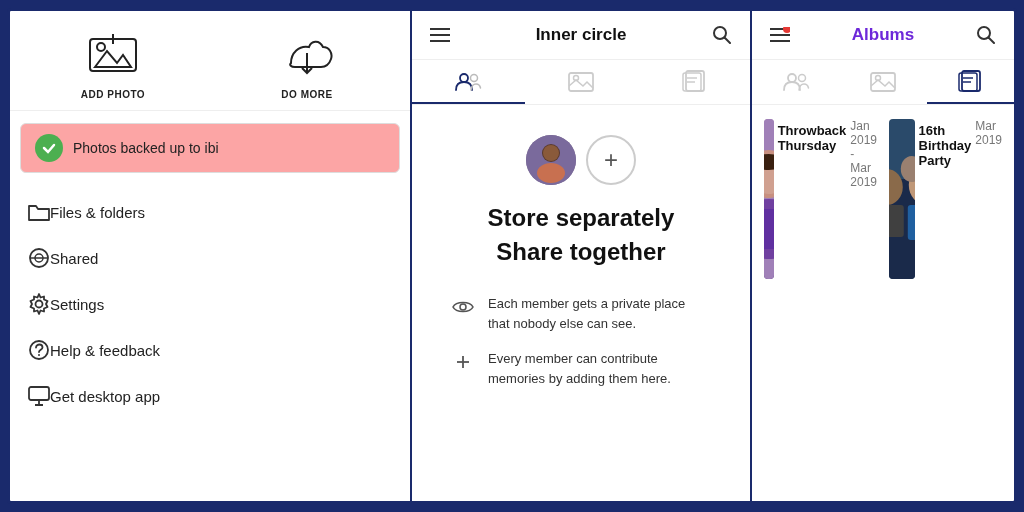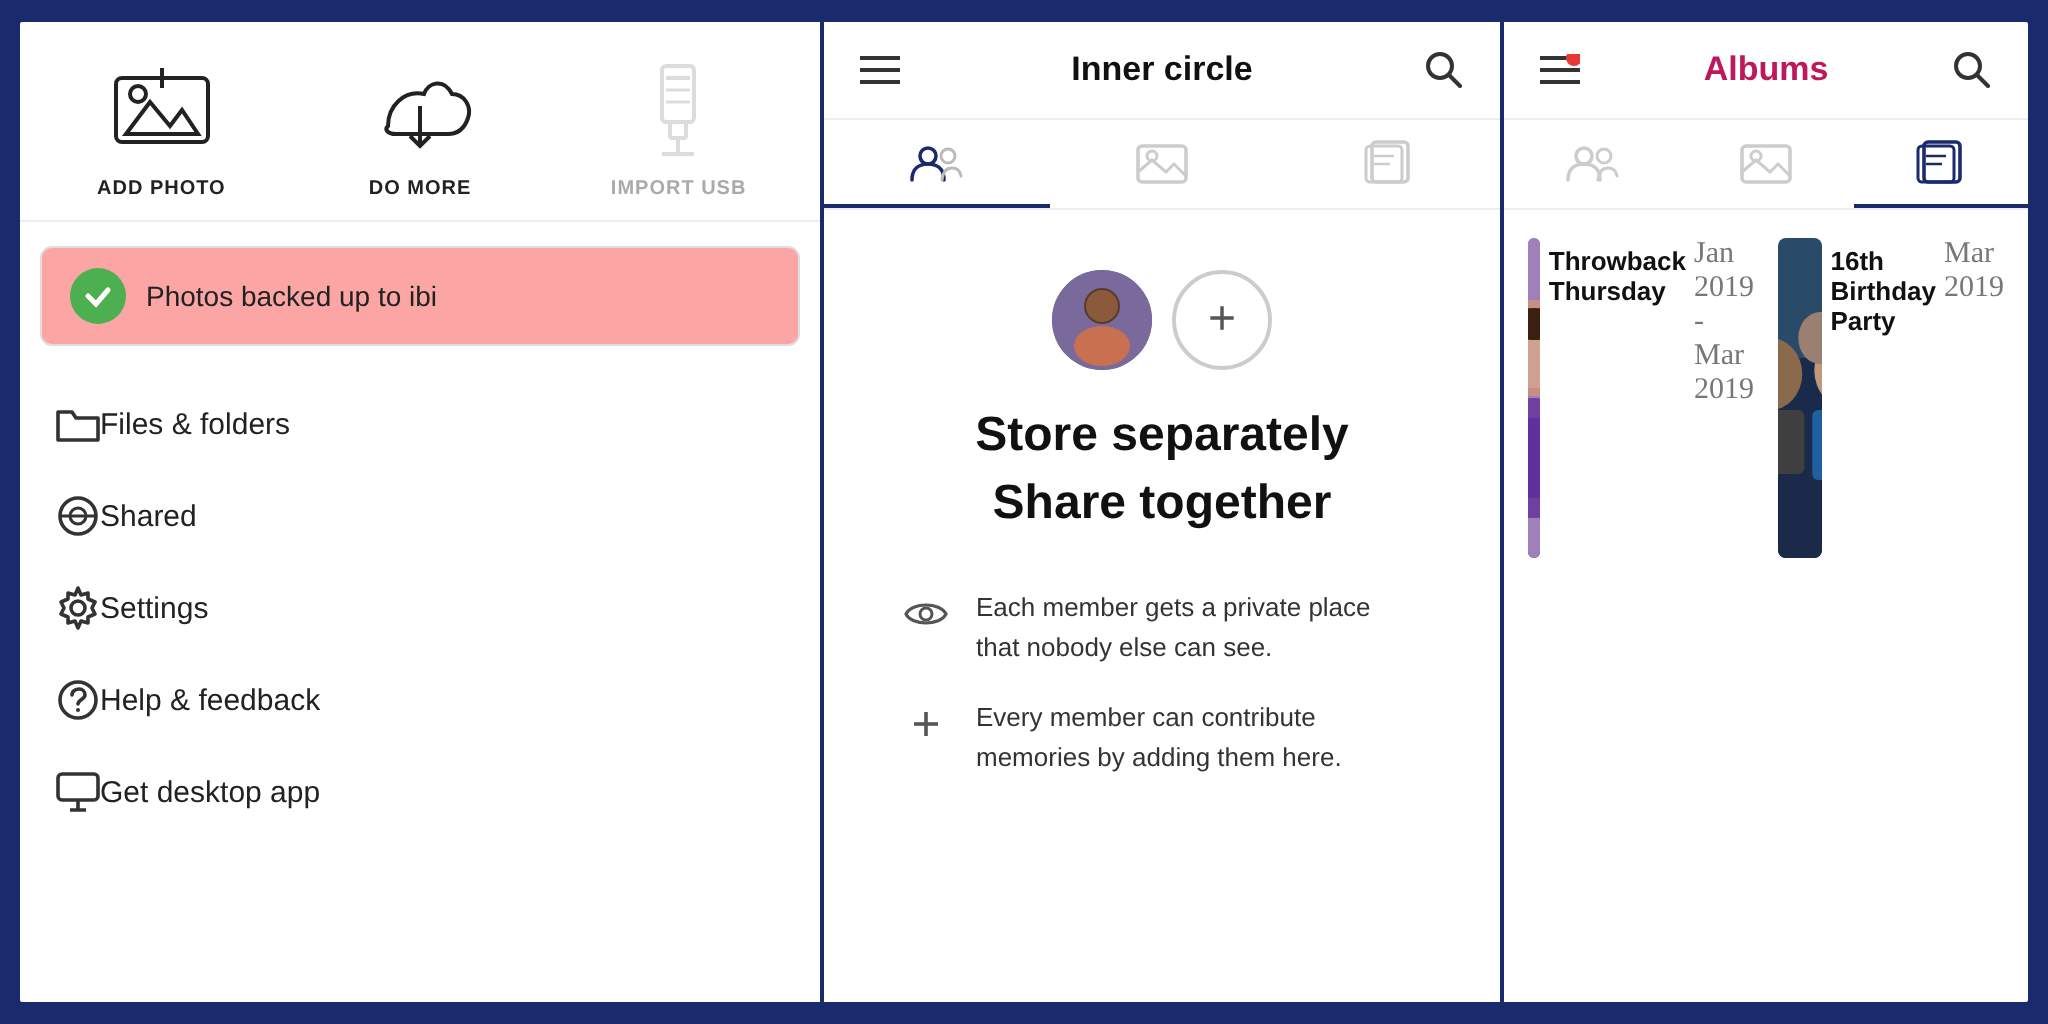--- a/index.html
+++ b/index.html
@@ -227,21 +227,21 @@
     .albums-header {
       display: flex;
       align-items: center;
       justify-content: space-between;
       padding: 12px 16px;
       border-bottom: 1px solid #eee;
     }
     .albums-title {
       font-size: 17px;
       font-weight: 600;
-      color: #be185d;
+      color: #6d28d9;
     }
     .albums-tab-bar {
       display: flex;
       border-bottom: 1px solid #eee;
     }
     .albums-tab {
       flex: 1;
       display: flex;
       justify-content: center;
       align-items: center;
@@ -270,23 +270,22 @@
       overflow: hidden;
       background: #ddd;
     }
     .album-title {
       font-size: 13px;
       font-weight: 600;
       color: #111;
       margin-top: 4px;
     }
     .album-date {
-      font-size: 15px;
+      font-size: 12px;
       color: #777;
-      font-family: Liberation Serif, serif;
     }
   </style>
 </head>
 <body>
 
 <div class="app-container">
 
   <div class="panel-sidebar">
 
     <div class="quick-actions">
@@ -308,34 +307,20 @@
         <div class="icon-wrap">
           <svg width="52" height="44" viewBox="0 0 52 44" fill="none">
             <path d="M10 30 C10 20 18 12 28 14 C30 8 38 6 42 14 C48 14 52 20 50 26 C48 32 44 34 40 34 L14 34 C10 34 8 32 10 30Z" stroke="#222" stroke-width="2" fill="none"></path>
             <line x1="26" y1="20" x2="26" y2="40" stroke="#222" stroke-width="2"></line>
             <polyline points="21,35 26,40 31,35" stroke="#222" stroke-width="2" fill="none"></polyline>
           </svg>
         </div>
         <span class="label">DO MORE</span>
       </div>
 
-      <div class="quick-action muted">
-        <div class="icon-wrap">
-          <svg width="36" height="48" viewBox="0 0 36 48" fill="none">
-            <rect x="10" y="2" width="16" height="28" rx="2" stroke="#aaa" stroke-width="2" fill="none"></rect>
-            <rect x="14" y="30" width="8" height="8" rx="1" stroke="#aaa" stroke-width="2" fill="none"></rect>
-            <line x1="18" y1="38" x2="18" y2="46" stroke="#aaa" stroke-width="2"></line>
-            <line x1="10" y1="46" x2="26" y2="46" stroke="#aaa" stroke-width="2"></line>
-            <line x1="12" y1="8" x2="24" y2="8" stroke="#aaa" stroke-width="2"></line>
-            <line x1="12" y1="14" x2="24" y2="14" stroke="#aaa" stroke-width="1.5"></line>
-            <line x1="12" y1="20" x2="24" y2="20" stroke="#aaa" stroke-width="1.5"></line>
-          </svg>
-        </div>
-        <span class="label">IMPORT USB</span>
-      </div>
     </div>
 
     <div class="status-bar">
       <div class="status-icon">
         <svg width="16" height="16" viewBox="0 0 16 16" fill="none">
           <polyline points="3,8 7,12 13,5" stroke="white" stroke-width="2.5" fill="none" stroke-linecap="round"></polyline>
         </svg>
       </div>
       <span class="status-text">Photos backed up to ibi</span>
     </div>

